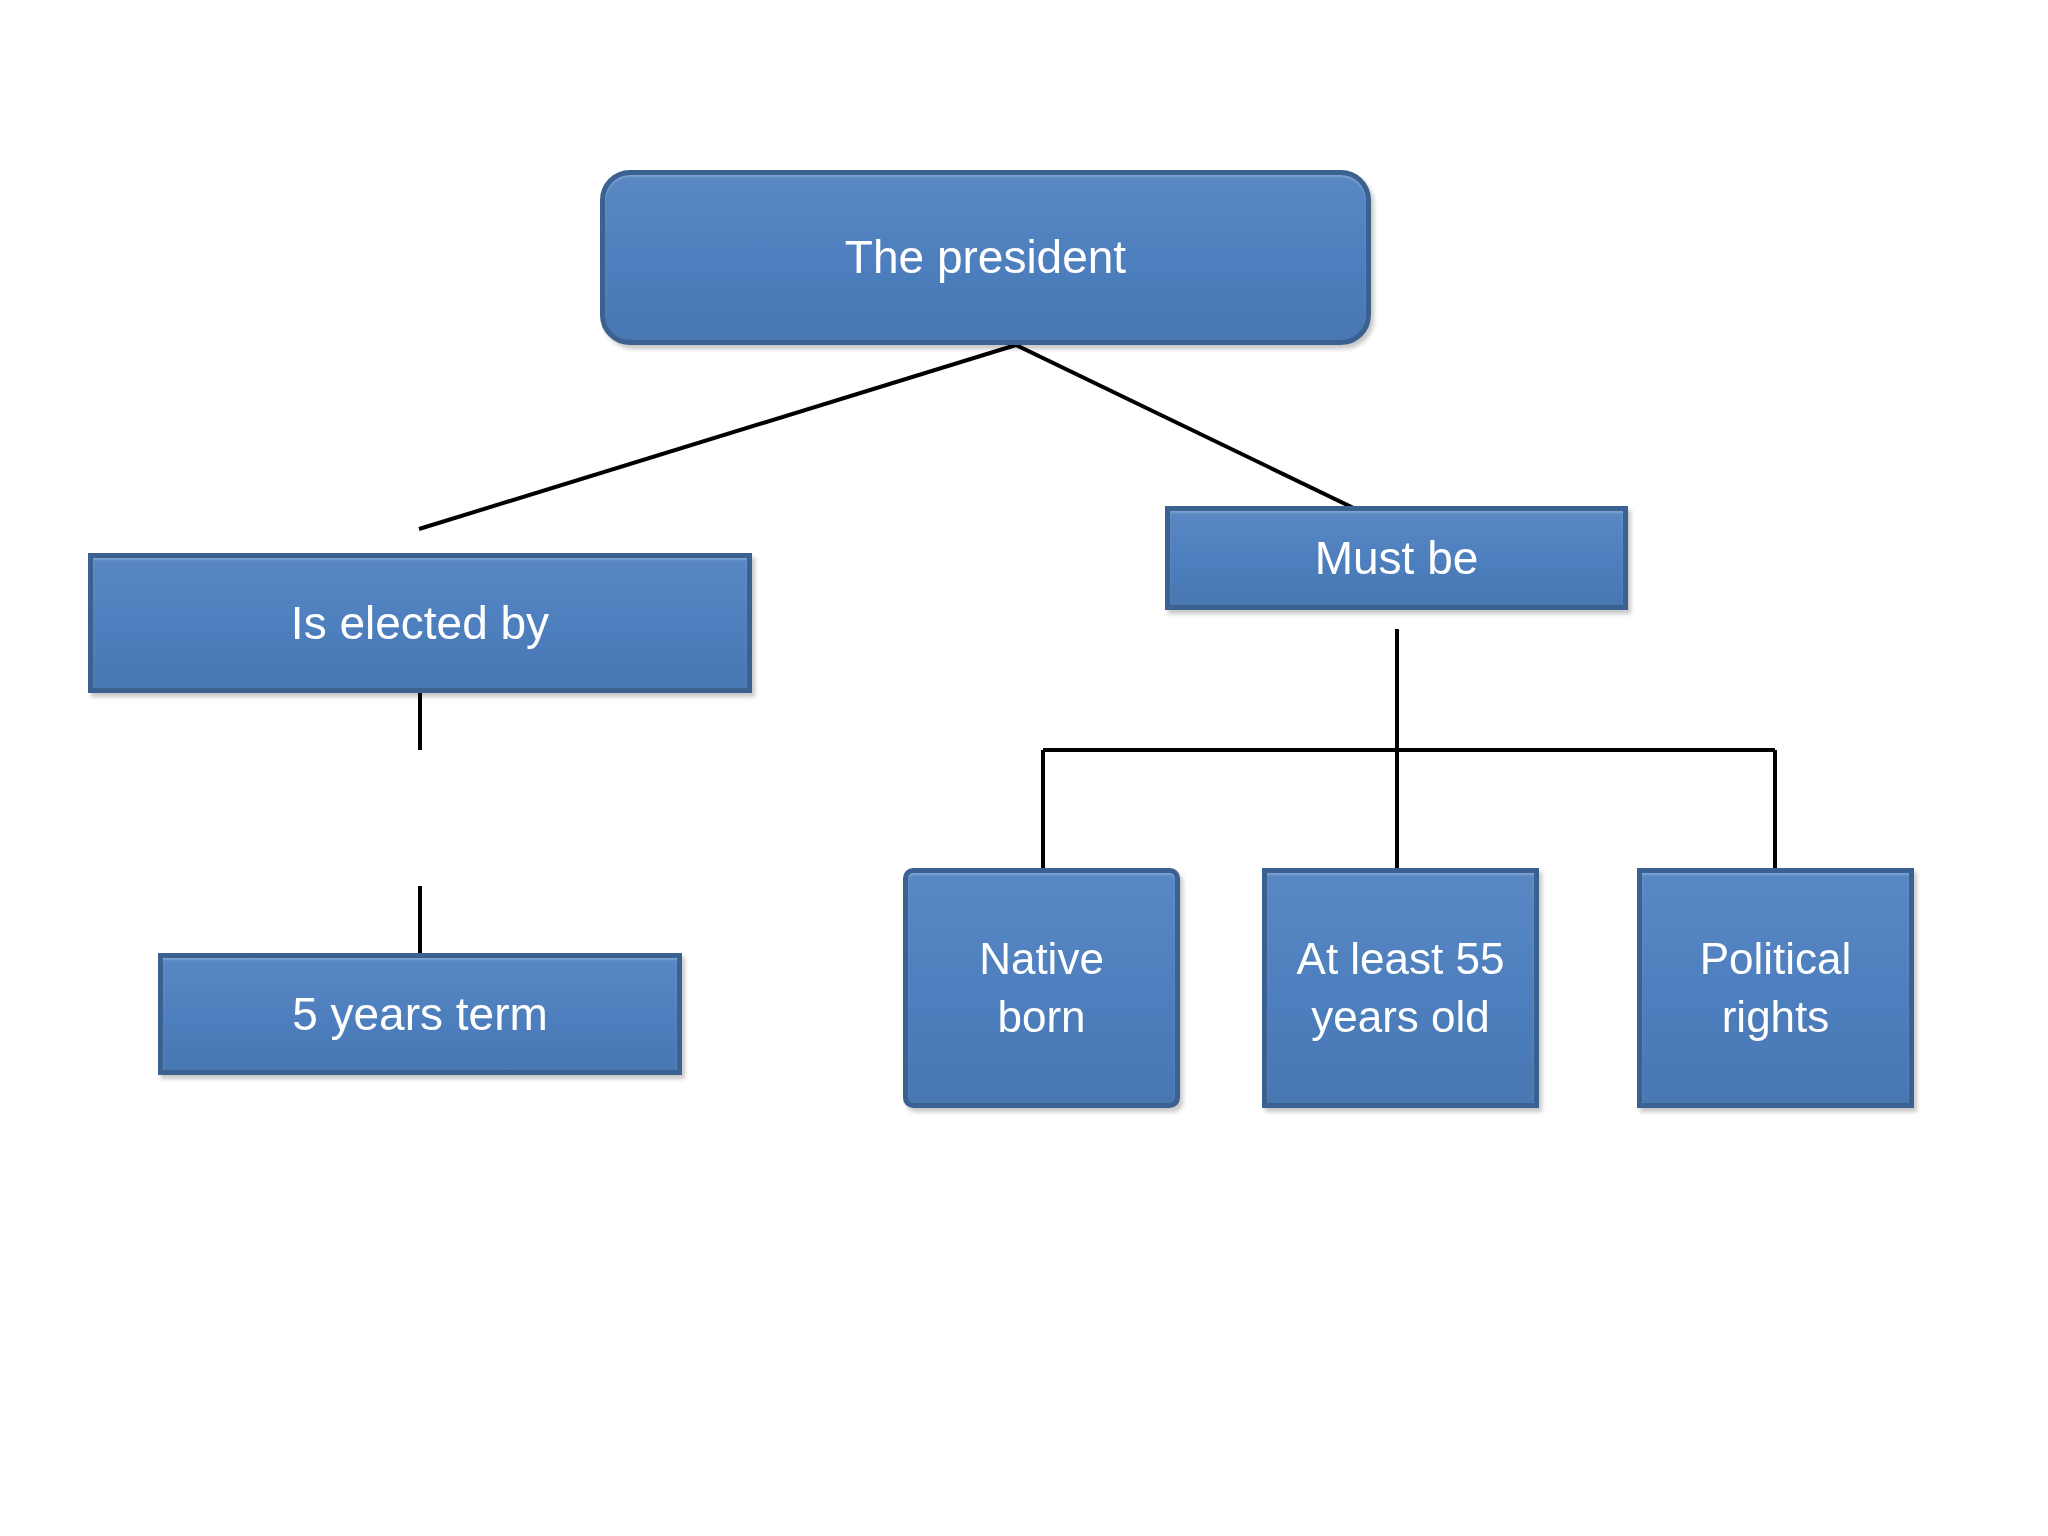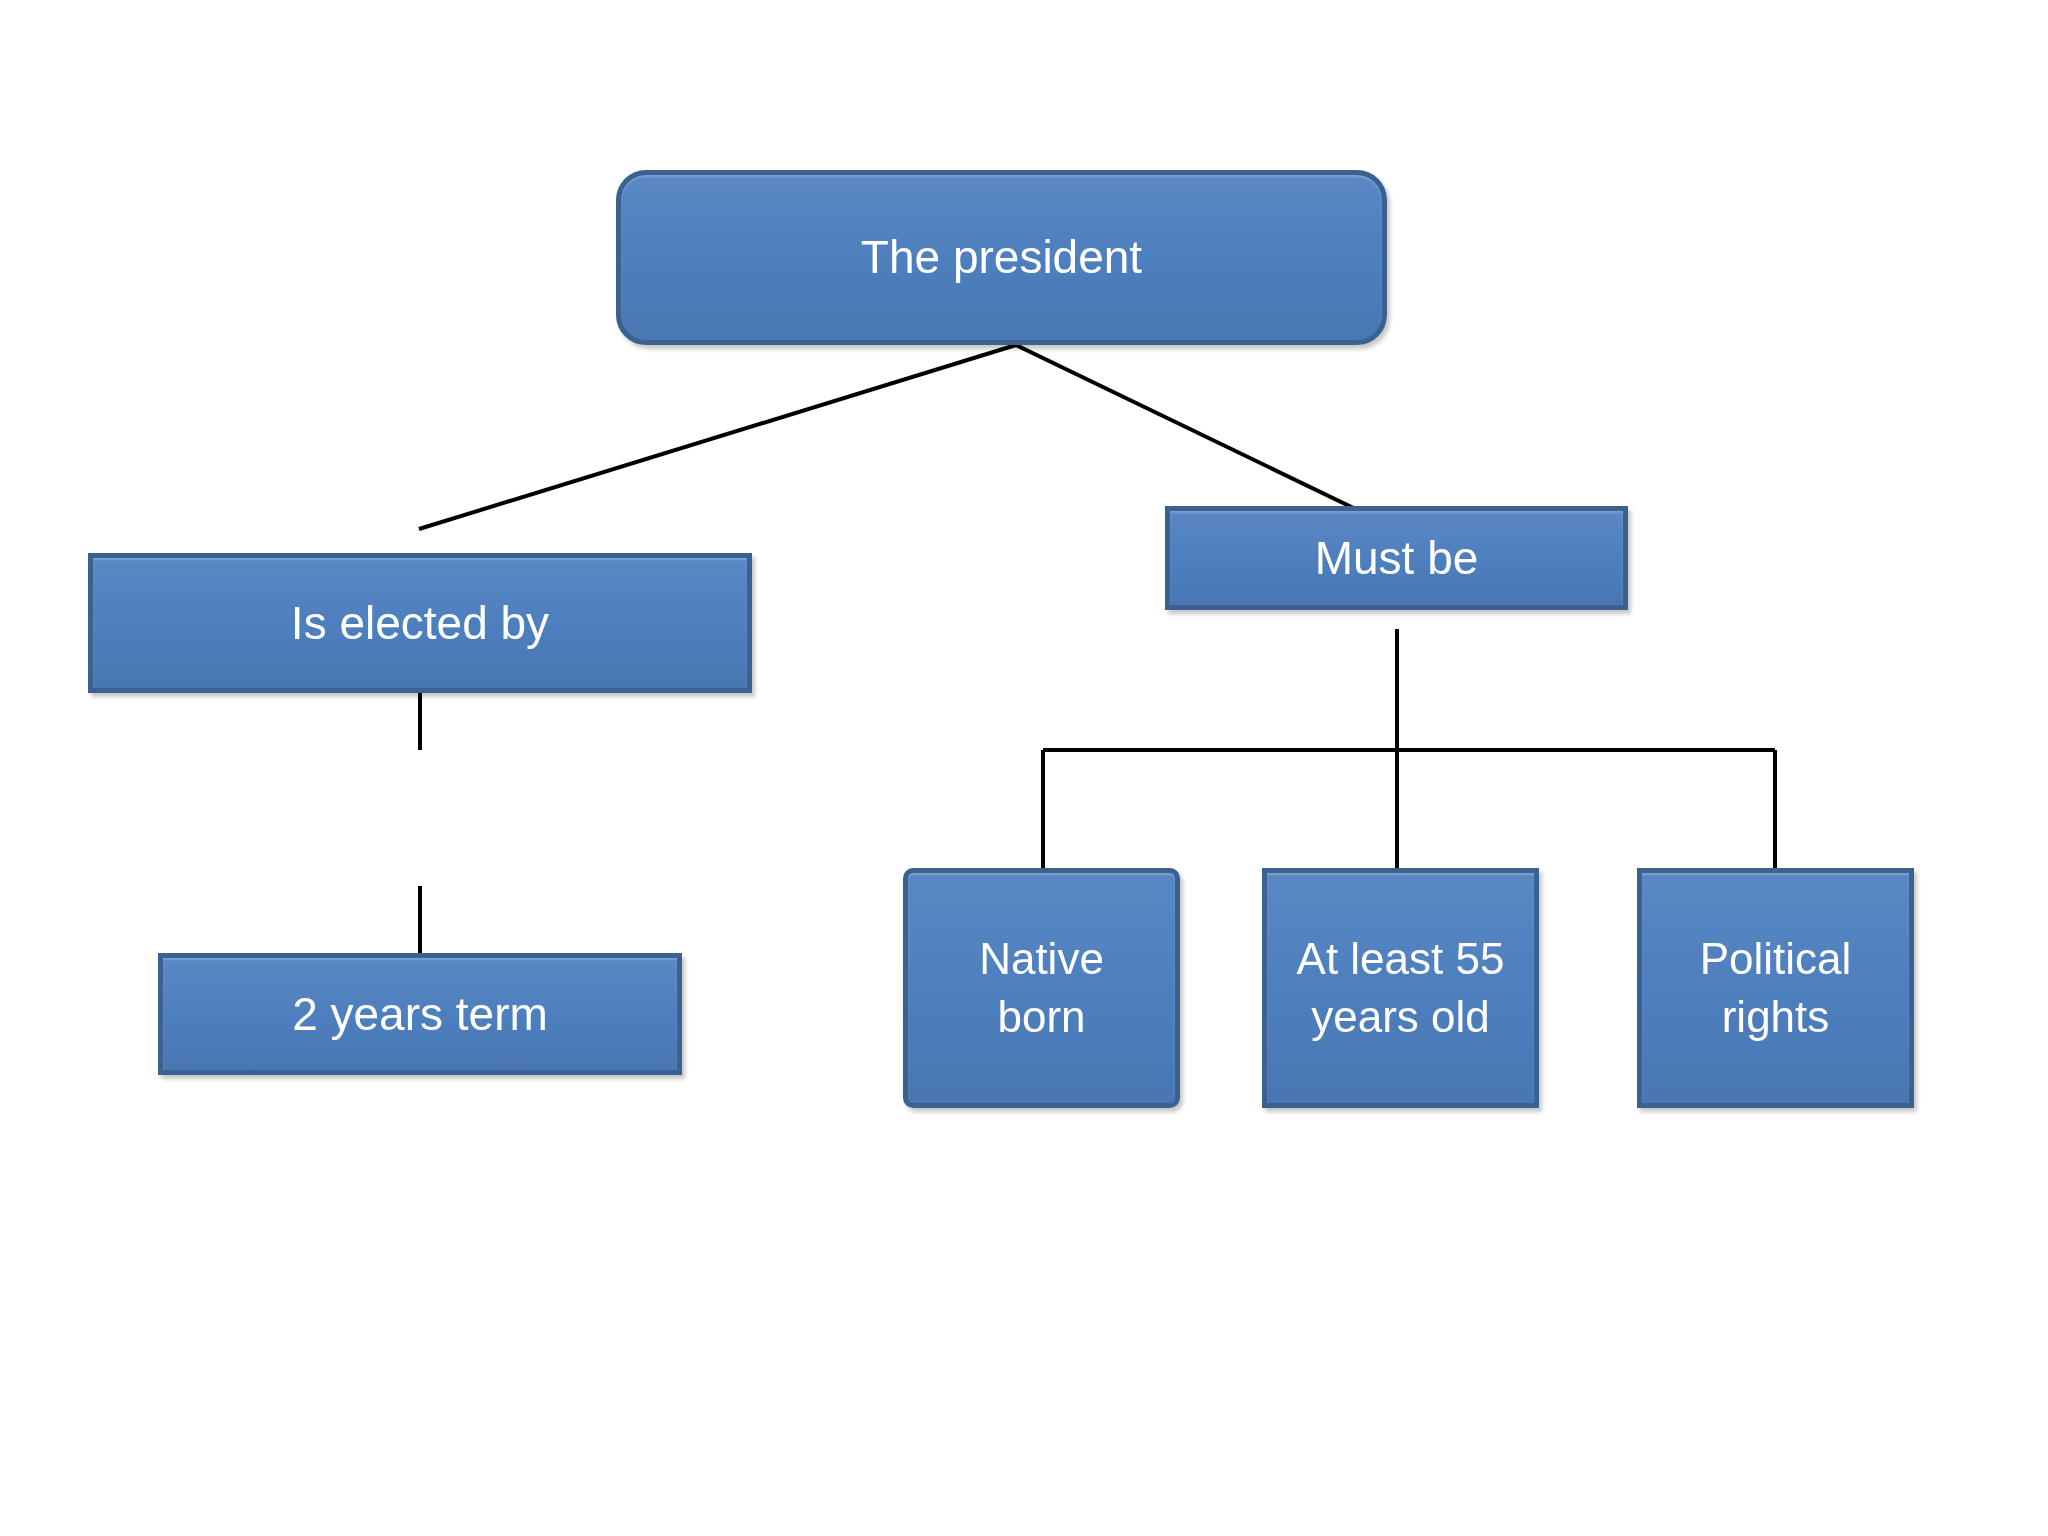--- a/index.html
+++ b/index.html
@@ -39,21 +39,21 @@
       var(--box-fill-light, #5988c4) 0%,
       var(--box-fill, #4d7ebd) 55%,
       var(--box-fill-dark, #4877b2) 100%);
     border: 5px solid var(--box-border, #3a618f);
     box-shadow: 3px 4px 4px rgba(0,0,0,0.22),
                 inset 0 2px 2px rgba(255,255,255,0.22);
     font-size: 46px;
     line-height: 1.32;
     white-space: pre-line;
   }
-  .node-root     { left: 616px;  top: 170px; width: 771px; height: 175px; border-radius: 30px; }
+  .node-root     { left: 600px;  top: 170px; width: 771px; height: 175px; border-radius: 30px; }
   .node-elected  { left: 88px;   top: 527px; width: 664px; height: 140px; margin-top: 26px; }
   .node-vote     { left: 88px;   top: 748px; width: 664px; height: 140px; }
   .node-term     { left: 158px;  top: 953px; width: 524px; height: 122px; }
   .node-must-be  { left: 1165px; top: 506px; width: 463px; height: 104px; }
   .node-square   { top: 868px; width: 277px; height: 240px; font-size: 44px; }
   .node-native   { left: 903px; border-radius: 10px;  }
   .node-age      { left: 1262px; }
   .node-rights   { left: 1637px; }
 </style>
 </head>
@@ -75,21 +75,21 @@
   <div class="node node-root">
     <span>The president</span>
   </div>
 
   <div class="node node-elected">
     <span>Is elected by</span>
   </div>
 
 
   <div class="node node-term">
-    <span>2 years term</span>
+    <span>5 years term</span>
   </div>
 
   <div class="node node-must-be">
     <span>Must be</span>
   </div>
 
   <div class="node node-square node-native">
     <span>Native
 born</span>
   </div>

